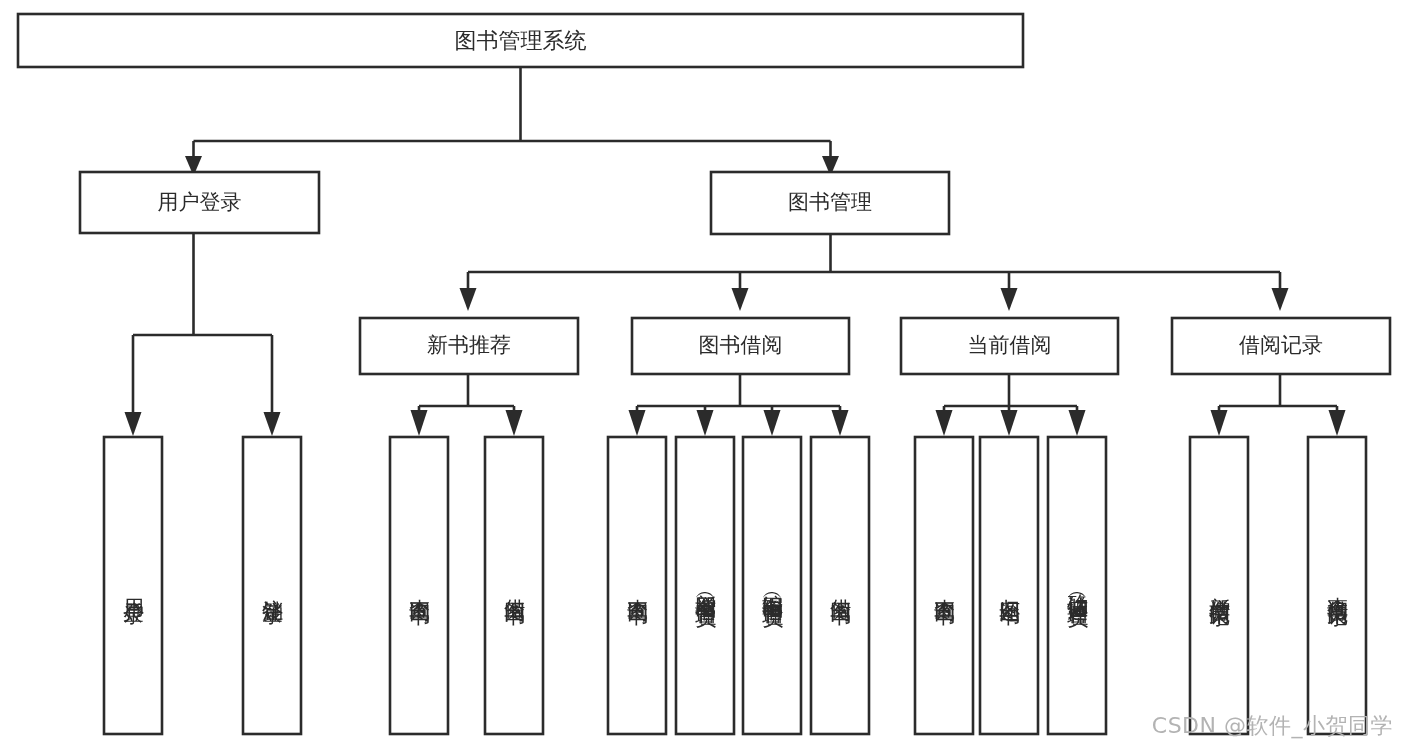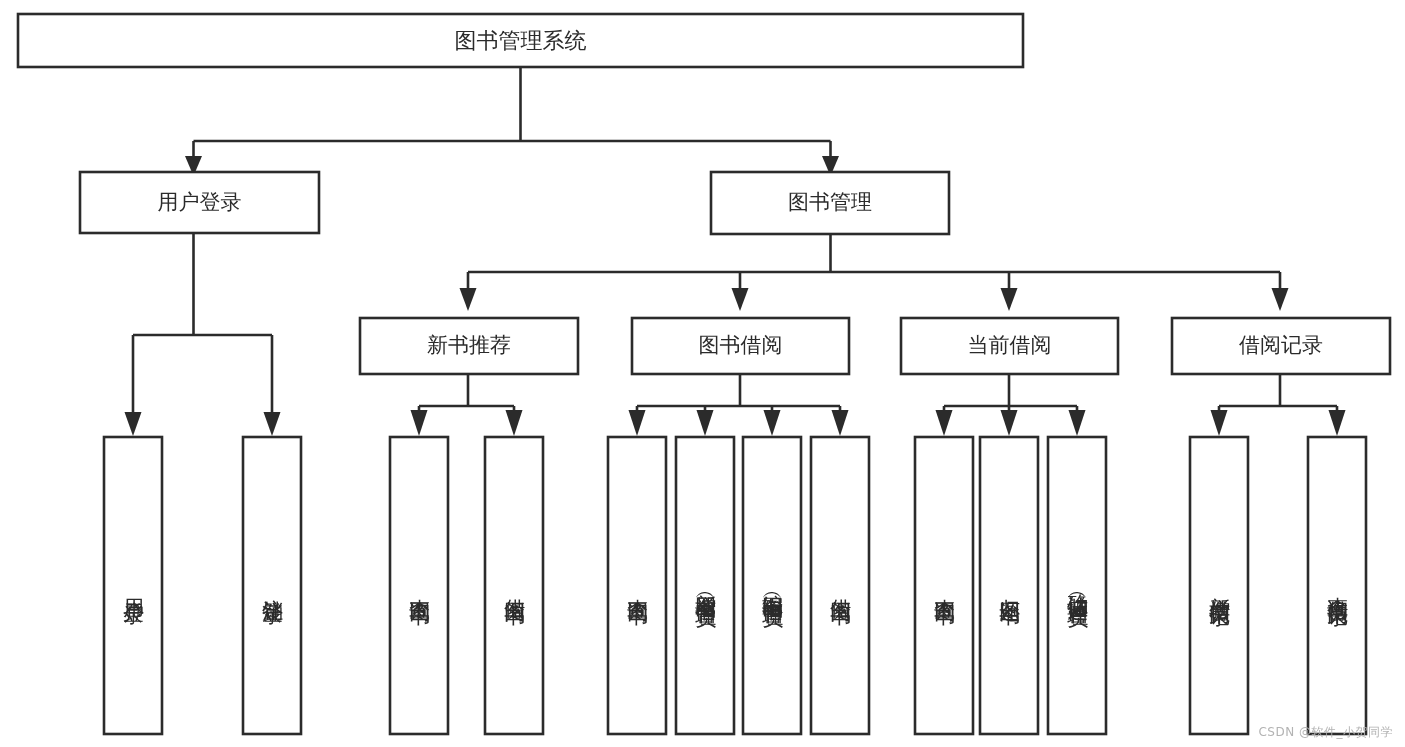--- a/index.html
+++ b/index.html
@@ -68,21 +68,21 @@
     letter-spacing: 2px;
     color: #2b2b2b;
     text-align: center;
     white-space: nowrap;
   }
   .watermark {
     position: absolute;
     right: 12px;
     bottom: 6px;
     font-family: "DejaVu Sans", "Liberation Sans", sans-serif;
-    font-size: 12px;
+    font-size: 22px;
     color: #b3b3b3;
     letter-spacing: 0.5px;
     white-space: nowrap;
     text-align: center;
   }
 </style>
 </head>
 <body>
 
 <div id="canvas">

